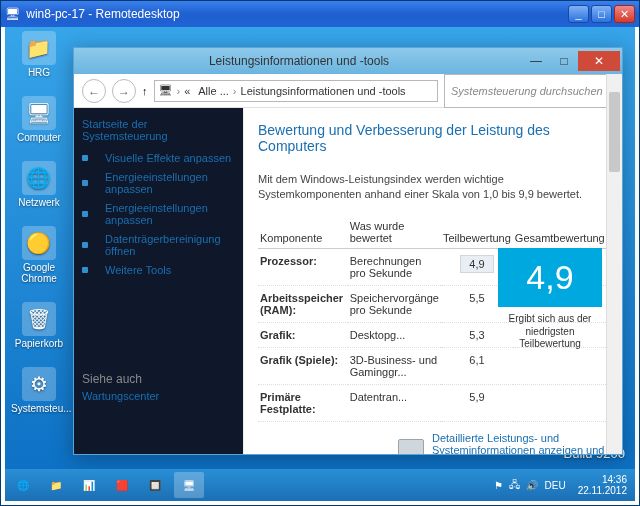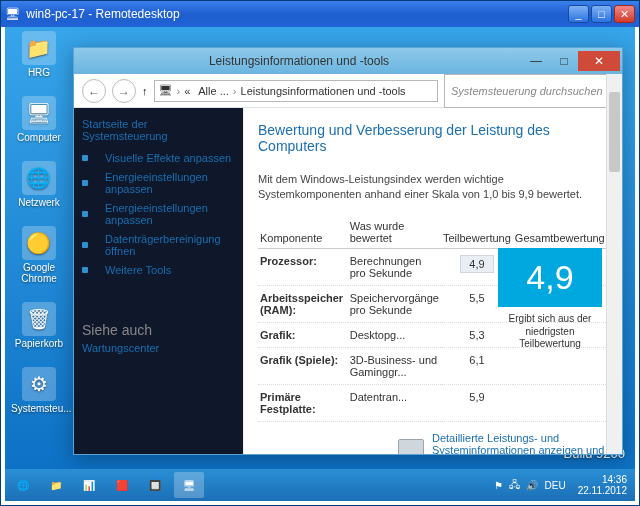--- a/index.html
+++ b/index.html
@@ -41,21 +41,21 @@
 .nav-btn { width: 24px; height: 24px; border: 1px solid #bbb; border-radius: 50%; display: flex; align-items: center; justify-content: center; color: #666; font-size: 12px; }
 .breadcrumb { flex: 1; height: 22px; border: 1px solid #b8b8b8; background: #fff; display: flex; align-items: center; font-size: 11px; color: #333; padding: 0 4px; overflow: hidden; }
 .breadcrumb .sep { margin: 0 4px; color: #888; }
 .searchbox { width: 170px; height: 22px; border: 1px solid #b8b8b8; padding: 16px 6px; color: #888; font-style: italic; display: flex; align-items: center; font-size: 11px; }
 
 .cp-body { flex: 1; display: flex; overflow: hidden; }
 .sidebar { width: 170px; background: #0f172a; padding: 10px 8px; border-right: 1px solid #eee; overflow: hidden; }
 .sidebar .home { color: #1a6fb0; font-size: 11px; margin-bottom: 10px; }
 .sidebar .link { color: #1a6fb0; font-size: 11px; margin: 7px 0; display: flex; align-items: center; gap: 17px; cursor: pointer; }
 .sidebar .bullet { width: 6px; height: 6px; background: #2f8fcf; flex-shrink: 0; border-radius: 1px; }
-.sidebar .seealso { margin-top: 46px; color: #888; font-size: 14px; }
+.sidebar .seealso { margin-top: 96px; color: #888; font-size: 12px; }
 .sidebar .seealso-link { color: #1a6fb0; font-size: 11px; margin-top: 4px; }
 
 .main { flex: 1; padding: 14px 14px 8px 14px; overflow-y: auto; font-size: 11px; color: #333; position: relative; }
 .main h1 { color: #1a6fb0; font-size: 14px; font-weight: normal; margin-bottom: 18px; }
 .main .desc { color: #444; margin-bottom: 14px; line-height: 1.35; }
 
 .perf-table { width: 100%; border-collapse: collapse; font-size: 11px; }
 .perf-table th { text-align: left; font-weight: normal; color: #333; border-bottom: 1px solid #ccc; padding: 4px 2px; vertical-align: bottom; }
 .perf-table td { padding: 6px 2px; border-bottom: 1px dotted #ddd; color: #333; vertical-align: top; }
 .perf-table td.label { font-weight: bold; width: 120px; }

